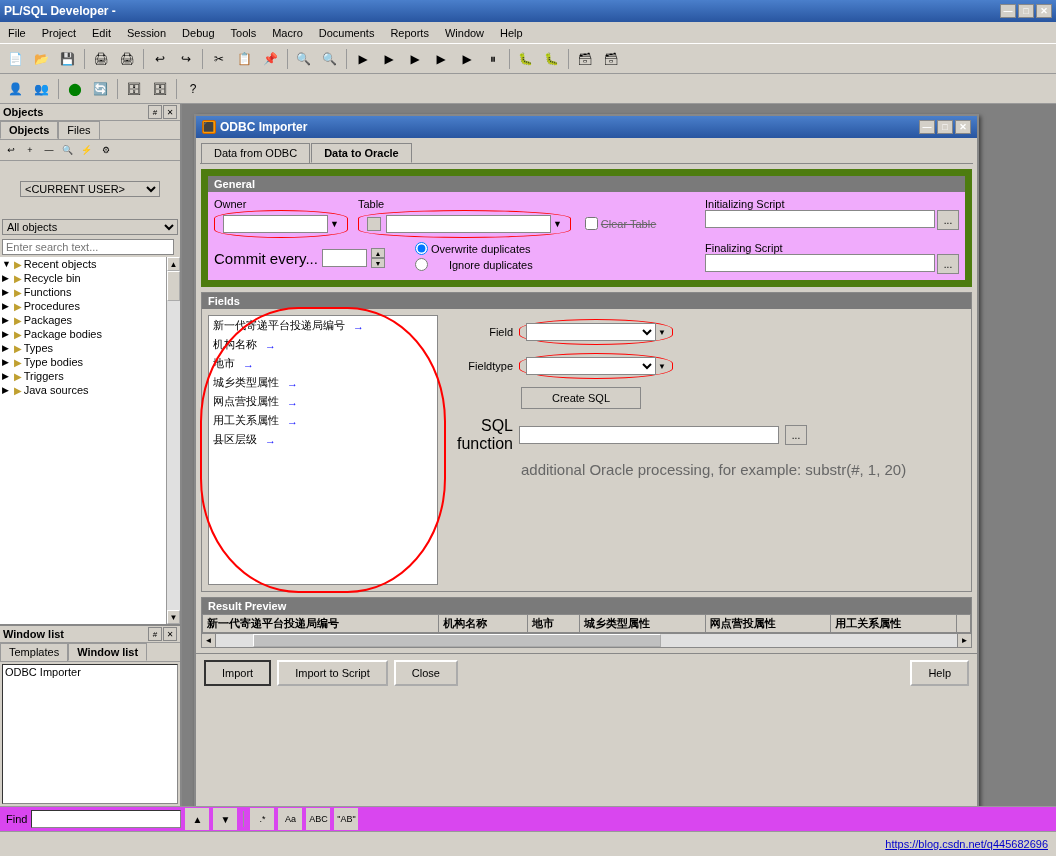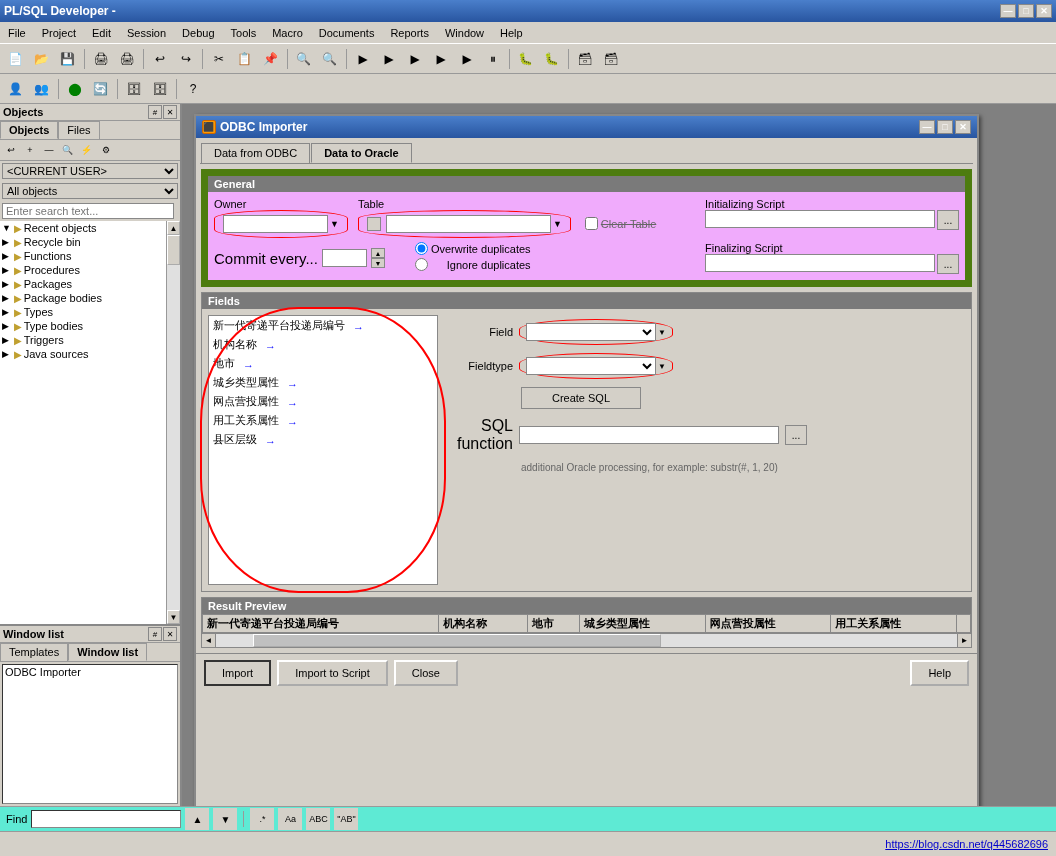--- a/index.html
+++ b/index.html
@@ -18,21 +18,21 @@
     
     .toolbar { background: #d4d0c8; height: 30px; display: flex; align-items: center; padding: 2px 4px; gap: 2px; border-bottom: 1px solid #999; }
     .toolbar2 { background: #d4d0c8; height: 30px; display: flex; align-items: center; padding: 2px 4px; gap: 2px; border-bottom: 1px solid #999; }
     .tb-btn { width: 24px; height: 22px; background: #d4d0c8; border: 1px solid transparent; display: flex; align-items: center; justify-content: center; cursor: pointer; font-size: 12px; }
     .tb-sep { width: 1px; height: 20px; background: #999; margin: 0 2px; }
     .panel-tabs { display: flex; border-bottom: 1px solid #999; }
     .panel-tab { padding: 2px 8px; font-size: 11px; cursor: pointer; border: 1px solid #999; border-bottom: none; background: #d4d0c8; }
     .panel-tab.active { background: #d4d0c8; font-weight: bold; border-bottom: 1px solid #d4d0c8; }
     .panel-toolbar { display: flex; padding: 2px; gap: 1px; border-bottom: 1px solid #999; }
     .panel-tb-btn { width: 18px; height: 16px; background: #d4d0c8; border: 1px solid transparent; display: flex; align-items: center; justify-content: center; cursor: pointer; font-size: 9px; }
-    .user-dropdown { margin: 2px; border-radius: 7px; }
+    .user-dropdown { margin: 20px; border-radius: 7px; }
     .user-dropdown select { width: 100%; font-size: 11px; background: #d4d0c8; border: 1px solid #888; }
     .objects-dropdown { margin: 2px; }
     .objects-dropdown select { width: 100%; font-size: 11px; background: #d4d0c8; border: 1px solid #888; }
     .search-box { margin: 2px; }
     .search-box input { width: 100%; font-size: 11px; border: 1px solid #888; padding: 1px 3px; background: white; }
     .tree-item { display: flex; align-items: center; padding: 1px 2px; cursor: pointer; font-size: 11px; }
     .tree-item .expand { width: 12px; font-size: 9px; }
     
     
     .dialog { position: absolute; top: 10px; left: 12px; right: 0; bottom: 0; background: #d4d0c8; border: 2px solid #888; box-shadow: 2px 2px 4px rgba(0,0,0,0.5); width: 785px; height: 700px; }
@@ -337,21 +337,21 @@
                 <div class="spin-up">▲</div>
                 <div class="spin-down">▼</div>
               </div>
             </div>
 
             <div style="display:flex; flex-direction:column; gap:3px;">
               <label style="display:flex; align-items:center; gap:3px; font-size:11px; cursor:pointer;">
                 <input type="radio" name="duplicates" checked="" style="">
                 <span>Overwrite duplicates</span>
               </label>
-              <label style="display:flex; align-items:center; gap:14px; font-size:11px; cursor:pointer;justify-content:space-between;">
+              <label style="display:flex; align-items:center; gap:21px; font-size:11px; cursor:pointer;">
                 <input type="radio" name="duplicates" style="">
                 <span>Ignore duplicates</span>
               </label>
             </div>
 
             <div style="display:flex; flex-direction:column; margin-left:auto;">
               <label style="font-size:11px;">Finalizing Script</label>
               <div style="display:flex; gap:2px;">
                 <input type="text" style="width: 230px; height: 18px; border: 1px solid rgb(136, 136, 136); background: white; font-size: 11px;">
                 <button class="browse-btn">...</button>
@@ -427,21 +427,21 @@
               <button style="width:120px; height:22px; background:#d4d0c8; border:1px solid #888; font-size:11px; cursor:pointer;">Create SQL</button>
             </div>
 
             <div style="display:flex; align-items:center; gap:6px;">
               <span style="width:65px; text-align:right; font-size:16px;">SQL function</span>
               <input type="text" style="width: 260px; height: 18px; border: 1px solid rgb(136, 136, 136); background: white; font-size: 11px;">
               <button class="browse-btn">...</button>
             </div>
 
             <div style="padding-left:73px;">
-              <span style="font-size:10px; color:#666;">additional Oracle processing, for example: substr(#, 1, 20)</span>
+              <span style="font-size:15px; color:#666;">additional Oracle processing, for example: substr(#, 1, 20)</span>
             </div>
           </div>
         </div>
       </div>
 
       <div style="margin:5px; border:1px solid #888;">
         <div class="section-header">
           <span>Result Preview</span>
         </div>
         <div style="background:white; padding:0;">
@@ -476,21 +476,21 @@
         <div style="flex:1;"></div>
         <button class="action-btn">Help</button>
       </div>
 
     </div>
 
   </div>
 
 </div>
 
-<div class="find-bar" style="position:absolute; bottom:25px; left:0; right:0; height:25px; background:#5eead4; border-top:1px solid #999; display:flex; align-items:center; padding:0 6px; gap:4px;">
+<div class="find-bar" style="position:absolute; bottom:25px; left:0; right:0; height:25px; background:#d946ef; border-top:1px solid #999; display:flex; align-items:center; padding:0 6px; gap:4px;">
   <span style="font-size:11px;">Find</span>
   <input type="text" style="width: 150px; height: 18px; border: 1px inset rgb(136, 136, 136); background: white; font-size: 11px; padding: 0px 3px;">
   <div class="tb-btn" style="font-size:10px;">▲</div>
   <div class="tb-btn" style="font-size:10px;">▼</div>
   <div class="tb-sep" style="width:1px;height:16px;background:#999;"></div>
   <div class="tb-btn" style="font-size:9px;">.*</div>
   <div class="tb-btn" style="font-size:9px;">Aa</div>
   <div class="tb-btn">
     <span style="font-size:9px;">ABC</span>
   </div>

